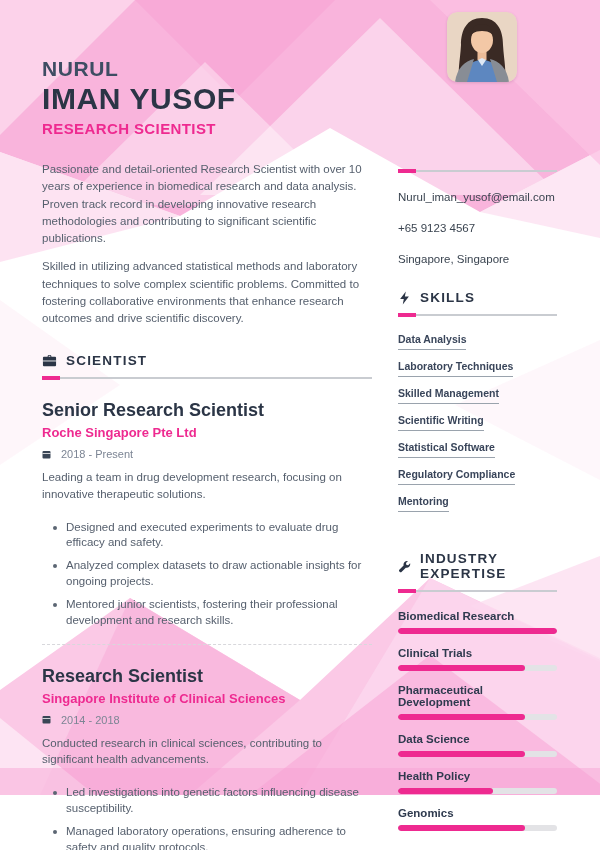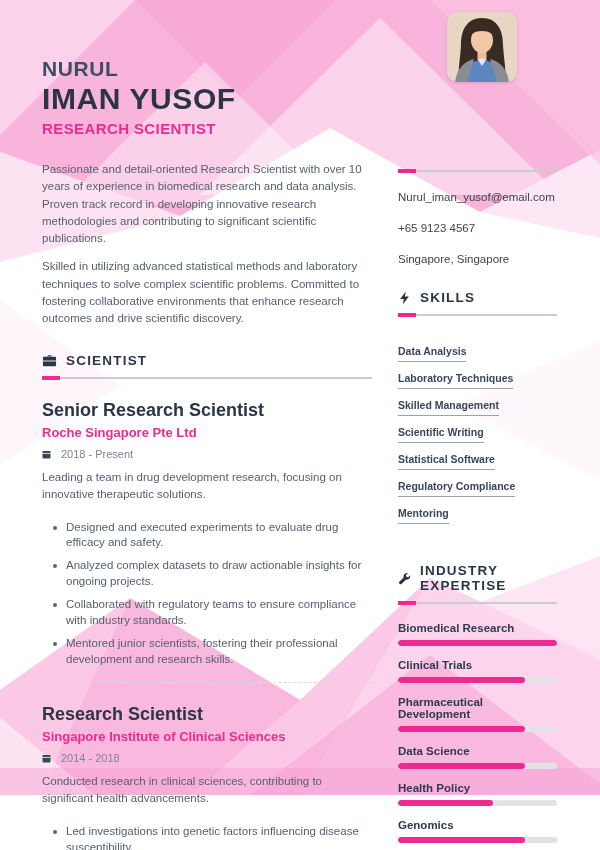--- a/index.html
+++ b/index.html
@@ -45,21 +45,21 @@
   .job-bullets li { position:relative; font-size:11.5px; line-height:1.38; color:var(--body,#555f6d); margin-bottom:7px; }
   .job-bullets li::before { content:''; position:absolute; left:-13px; top:6px; width:4px; height:4px; border-radius:50%; background:#5c6673; }
   .job-divider { border:none; border-top:1px dashed #d8d8dc; margin:15px 0 0 0; }
 
   
   .contact-list { margin-top:19px; }
   .contact-item { font-size:11.5px; color:#3a4450; margin-bottom:19px; word-break:break-all; }
 
   
   .skills { margin-top:25px; }
-  .skill-list { margin-top:29px; display:flex; flex-wrap:wrap; }
+  .skill-list { margin-top:17px; display:flex; flex-wrap:wrap; }
   .skill-chip { font-size:10.5px; font-weight:600; color:#39455a; border-bottom:1px solid #9aa3ad; padding-bottom:4px; margin:0 11px 10px 0; }
 
   
   .expertise { margin-top:29px; }
   .exp-list { margin-top:18px; }
   .exp-item { margin-bottom:13px; }
   .exp-label { font-size:11.5px; font-weight:700; color:#2e3a4e; margin-bottom:6px; }
   .exp-track { width:100%; height:6px; background:var(--track,#e3e3e6); border-radius:3px; overflow:hidden; }
   .exp-fill { height:100%; background:var(--accent,#ee2a90); border-radius:3px; }
 </style>
@@ -143,21 +143,20 @@
               <svg width="9" height="9" viewBox="0 0 9 9">
                 <rect x="0.5" y="1" width="8" height="7.5" rx="1" fill="#3a4656"></rect>
                 <rect x="0.5" y="3" width="8" height="0.9" fill="#ffffff" opacity="0.85"></rect>
               </svg>
               <span>2018 - Present</span>
             </div>
             <p class="job-desc">Leading a team in drug development research, focusing on innovative therapeutic solutions.</p>
             <ul class="job-bullets">
               <li>Designed and executed experiments to evaluate drug efficacy and safety.</li>
               <li>Analyzed complex datasets to draw actionable insights for ongoing projects.</li>
-              <li>Collaborated with regulatory teams to ensure compliance with industry standards.</li>
               <li>Mentored junior scientists, fostering their professional development and research skills.</li>
             </ul>
           </article>
 
           <hr class="job-divider">
 
           <article class="job">
             <h3 class="job-role">Research Scientist</h3>
             <div class="job-company">Singapore Institute of Clinical Sciences</div>
             <div class="job-dates">

